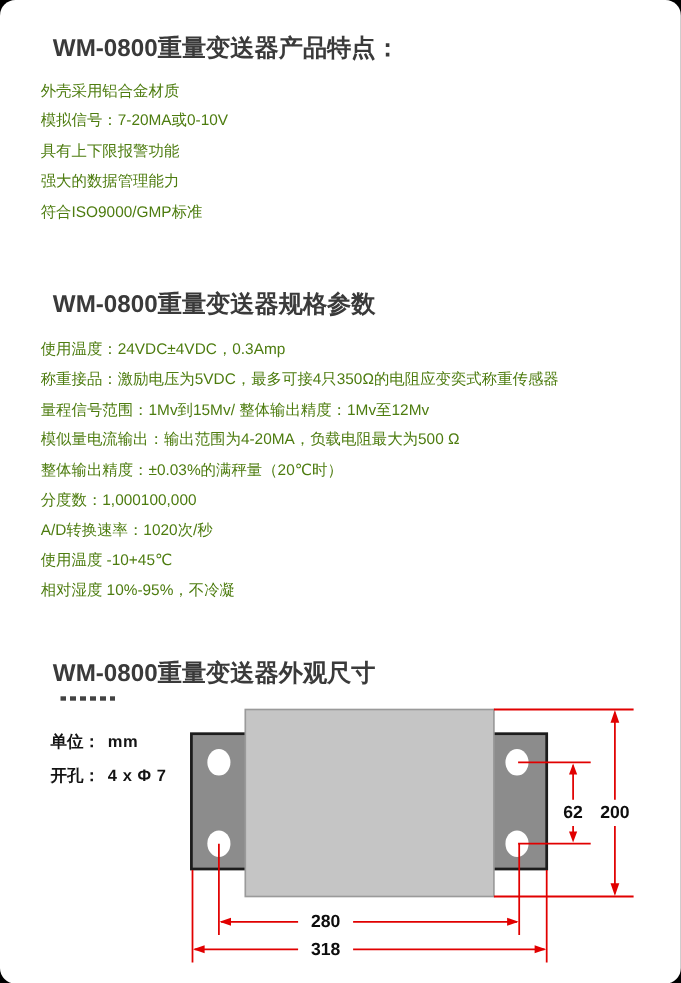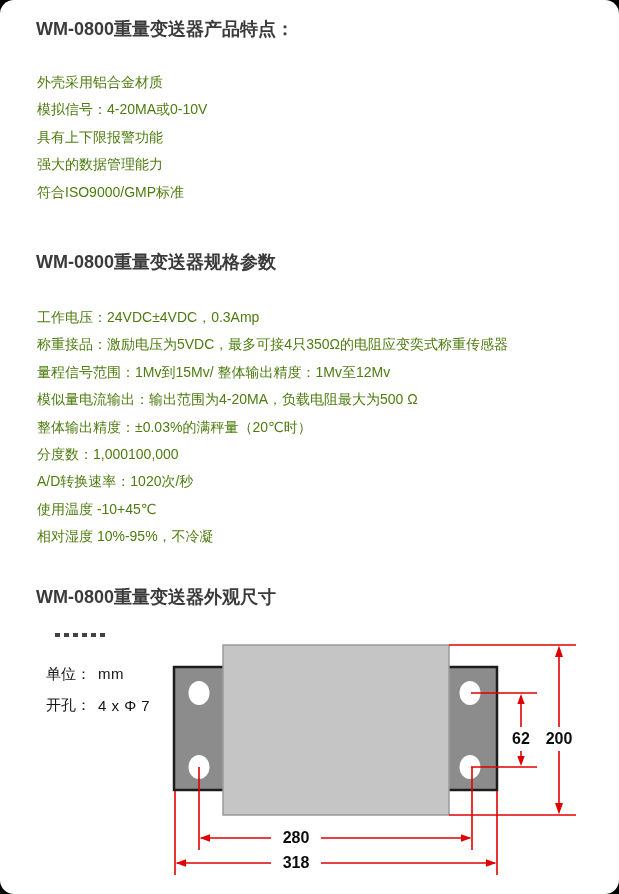--- a/index.html
+++ b/index.html
@@ -2,59 +2,59 @@
 <html><head>
 <meta charset="utf-8">
 <style>
   html,body{margin:0;padding:0;background:#000;}
   body{width:619px;height:894px;position:relative;}
   .page{
     position:absolute;left:0;top:0;width:619px;height:894px;
     background:#fff;border-radius:14px;overflow:hidden;
     font-family:"Liberation Sans","DejaVu Sans",sans-serif;color:#333;
   }
-  .h{position:absolute;left:36px;margin:0;font-size:18px;font-weight:600;color:#3a3a3a;
+  .h{position:absolute;left:36px;margin:12px;font-size:22px;font-weight:600;color:#3a3a3a;
      font-family:"Liberation Sans","DejaVu Sans",sans-serif;white-space:nowrap;}
   .h1{top:17px;}
   .h2{top:250px;}
   .h3{top:585px;}
   .list{position:absolute;left:37px;font-size:14px;line-height:27.4px;color:#4d7c0f;white-space:nowrap;}
   .features{top:69px;}
   .specs{top:304px;}
   .dimnote{position:absolute;left:46px;display:flex;align-items:baseline;gap:7px;
      font-size:15px;color:#141414;white-space:nowrap;}
-  .dimnote .lab{font-family:"Liberation Serif","DejaVu Serif",serif;font-weight:400;}
-  .dimnote .val{font-weight:400;letter-spacing:0.5px;}
+  .dimnote .lab{font-family:"Liberation Serif","DejaVu Serif",serif;font-weight:700;}
+  .dimnote .val{font-weight:700;letter-spacing:0.5px;}
   .note-unit{top:665px;}
   .note-holes{top:696px;align-items:center;}
   .clip-frag{position:absolute;left:55px;top:633px;width:53px;height:4px;
      background:repeating-linear-gradient(90deg,#424242 0 5px,transparent 5px 9px);}
   svg.drawing{position:absolute;left:0;top:0;width:619px;height:894px;}
   svg .red{stroke:#e10000;stroke-width:1.6;fill:none;}
   svg .redfill{fill:#e10000;stroke:none;}
   svg text.dim{font-family:"Liberation Sans","DejaVu Sans",sans-serif;font-size:16px;
      font-weight:700;fill:#0d0d0d;text-anchor:middle;}
 </style>
 </head>
 <body>
 
 <div class="page">
 
   <h1 class="h h1">WM-0800重量变送器产品特点：</h1>
   <div class="list features">
     <div>外壳采用铝合金材质</div>
-    <div>模拟信号：4-20MA或0-10V</div>
+    <div>模拟信号：7-20MA或0-10V</div>
     <div>具有上下限报警功能</div>
     <div>强大的数据管理能力</div>
     <div>符合ISO9000/GMP标准</div>
   </div>
 
   <h1 class="h h2">WM-0800重量变送器规格参数</h1>
   <div class="list specs">
-    <div>工作电压：24VDC±4VDC，0.3Amp</div>
+    <div>使用温度：24VDC±4VDC，0.3Amp</div>
     <div>称重接品：激励电压为5VDC，最多可接4只350Ω的电阻应变奕式称重传感器</div>
     <div>量程信号范围：1Mv到15Mv/ 整体输出精度：1Mv至12Mv</div>
     <div>模似量电流输出：输出范围为4-20MA，负载电阻最大为500 Ω</div>
     <div>整体输出精度：±0.03%的满秤量（20℃时）</div>
     <div>分度数：1,000100,000</div>
     <div>A/D转换速率：1020次/秒</div>
     <div>使用温度 -10+45℃</div>
     <div>相对湿度 10%-95%，不冷凝</div>
   </div>
 

